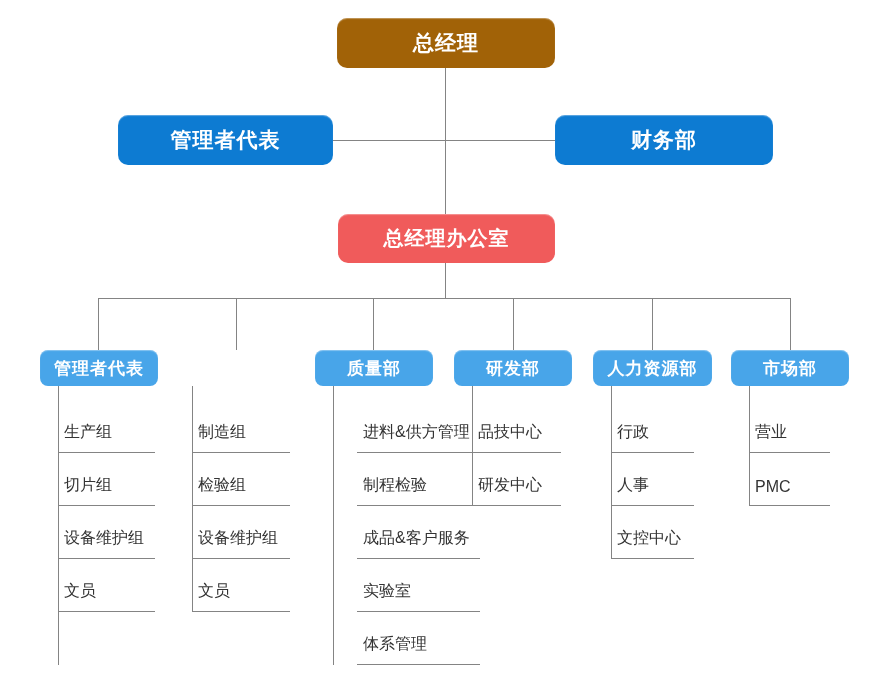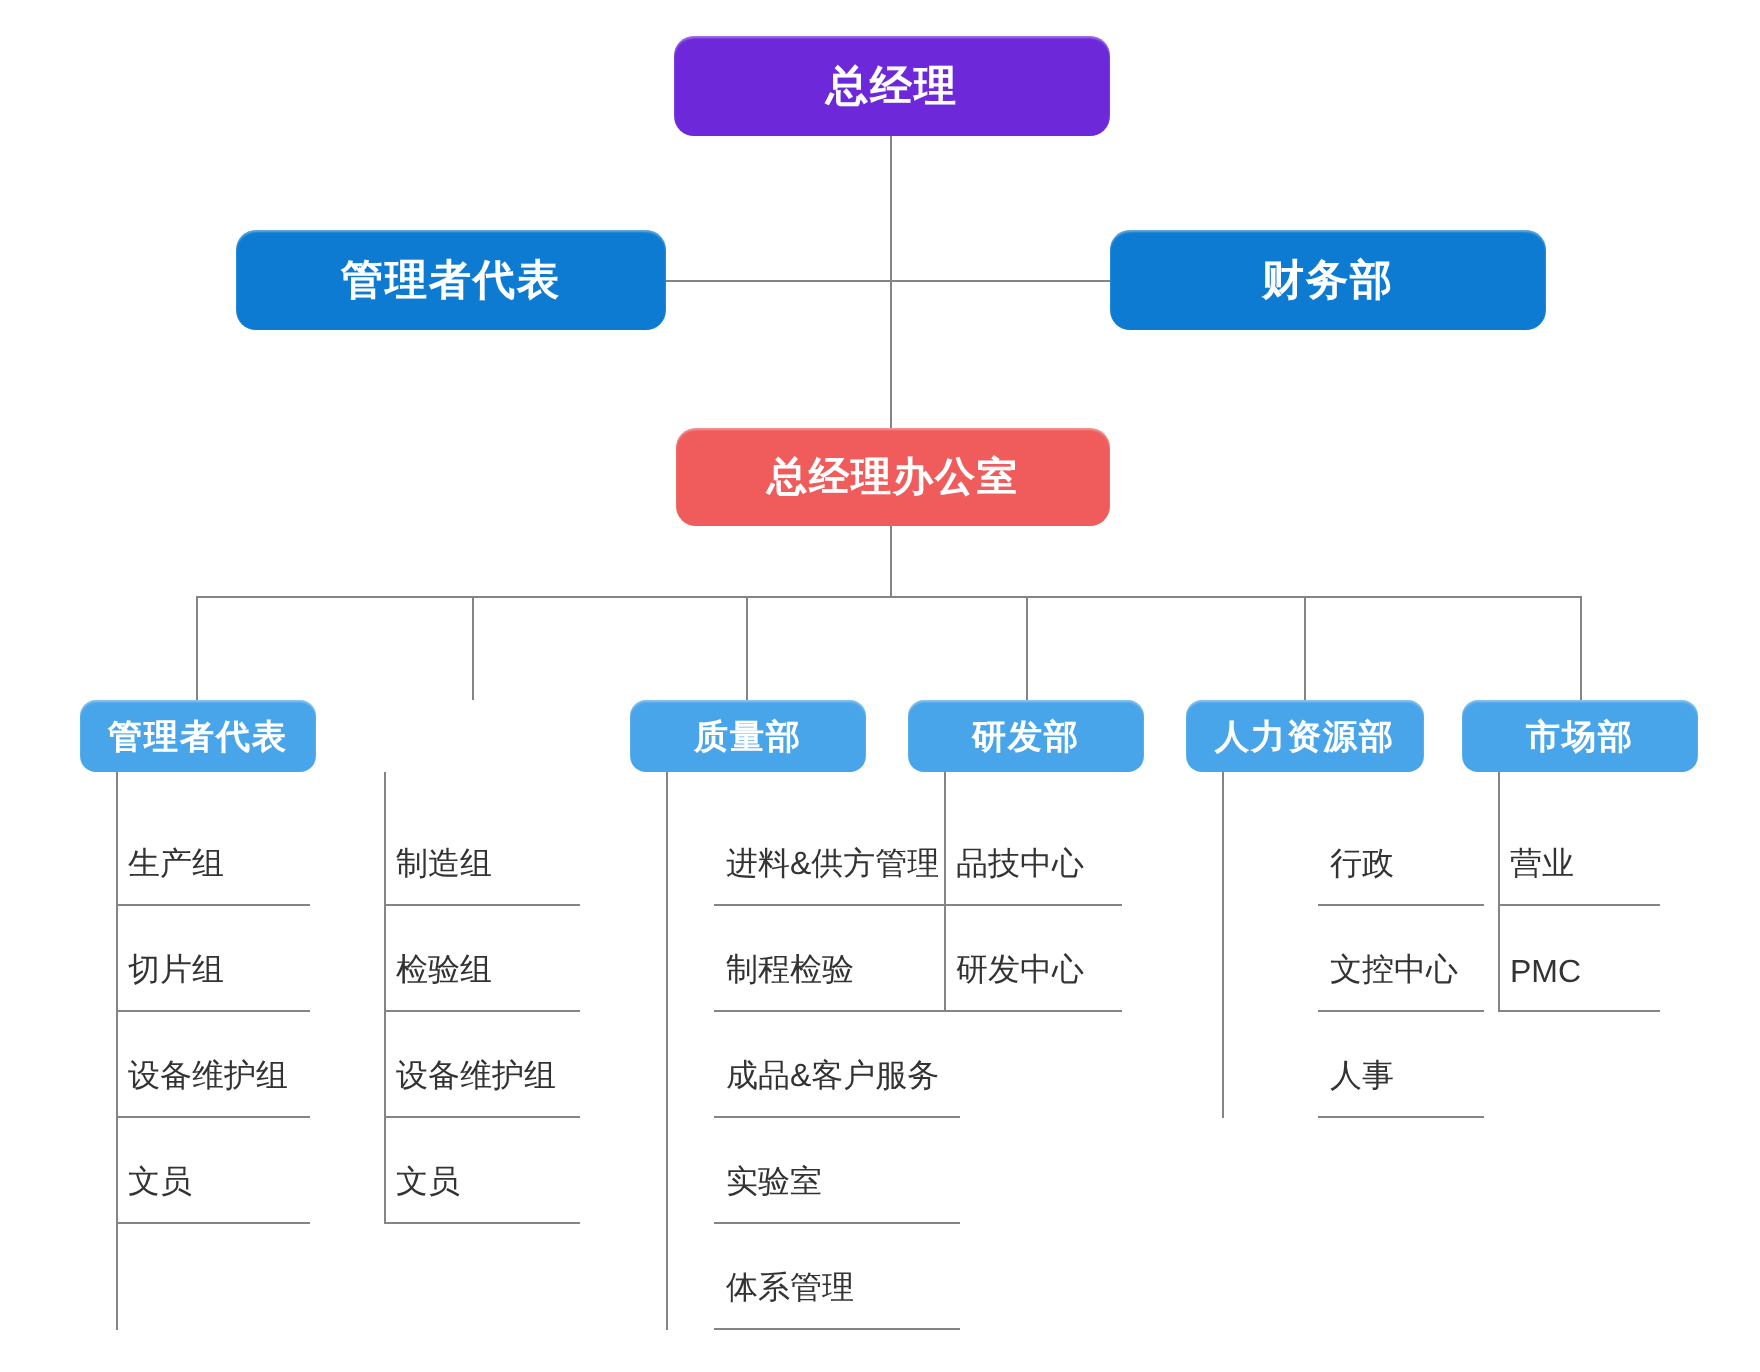--- a/index.html
+++ b/index.html
@@ -21,21 +21,21 @@
     align-items: center;
     justify-content: center;
     color: #ffffff;
     font-weight: bold;
     box-sizing: border-box;
     box-shadow: inset 0 1px 1px rgba(255,255,255,0.35);
     letter-spacing: 1px;
   }
   .box-gm {
     left: 337px; top: 18px; width: 218px; height: 50px;
-    background: #6d28d9;
+    background: #a16207;
     border-radius: 10px;
     font-size: 21px;
   }
   .box-rep {
     left: 118px; top: 115px; width: 215px; height: 50px;
     background: #0d7bd2;
     border-radius: 10px;
     font-size: 21px;
   }
   .box-fin {
@@ -78,21 +78,21 @@
 
   
   .col {
     position: absolute;
     top: 400px;
   }
   .col-1 { left: 58px;  width: 97px; }
   .col-2 { left: 192px; width: 98px; }
   .col-3 { left: 333px; width: 123px; margin-left: 24px; }
   .col-4 { left: 472px; width: 89px; }
-  .col-5 { left: 611px; width: 83px; margin-left: 48px; }
+  .col-5 { left: 611px; width: 83px; }
   .col-6 { left: 749px; width: 81px; }
   .item {
     height: 53px;
     display: flex;
     align-items: flex-end;
     box-sizing: border-box;
     padding: 0 0 9px 6px;
     border-bottom: 1px solid #848484;
     font-size: 16px;
     color: #333333;
@@ -163,22 +163,22 @@
     <div class="item">体系管理</div>
   </div>
 
   <div class="col col-4">
     <div class="item">品技中心</div>
     <div class="item">研发中心</div>
   </div>
 
   <div class="col col-5">
     <div class="item">行政</div>
+    <div class="item">人事</div>
     <div class="item">文控中心</div>
-    <div class="item">人事</div>
   </div>
 
   <div class="col col-6">
     <div class="item">营业</div>
     <div class="item">PMC</div>
   </div>
 
 </div>
 
 </body></html>

